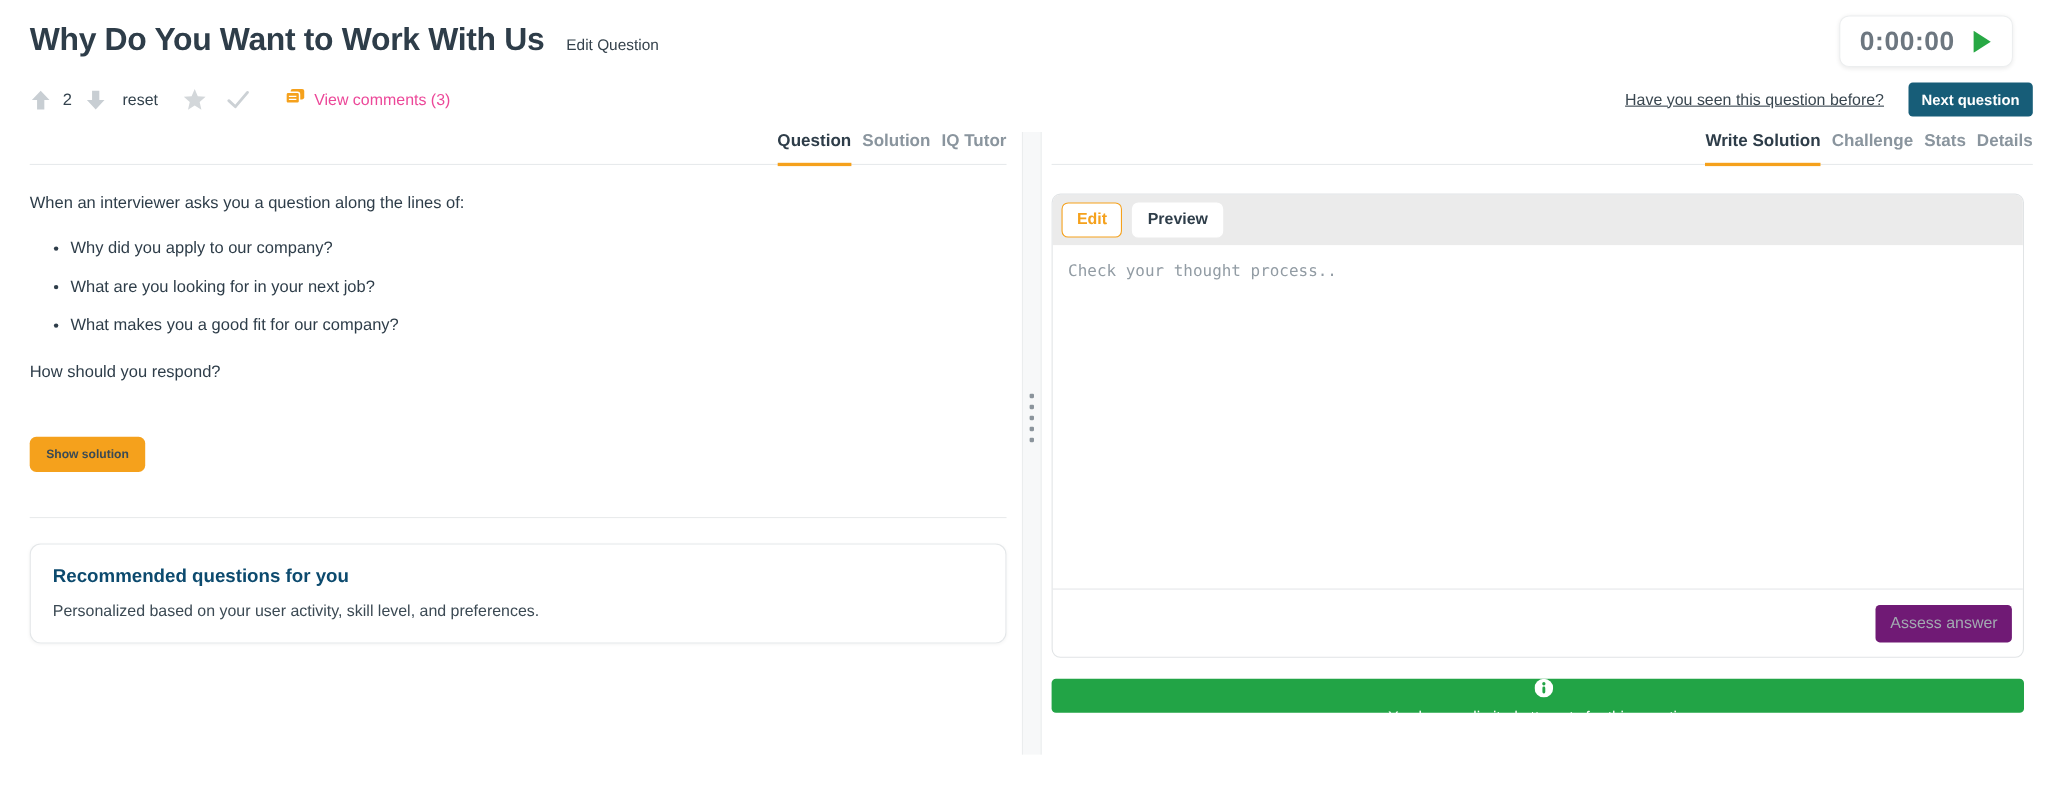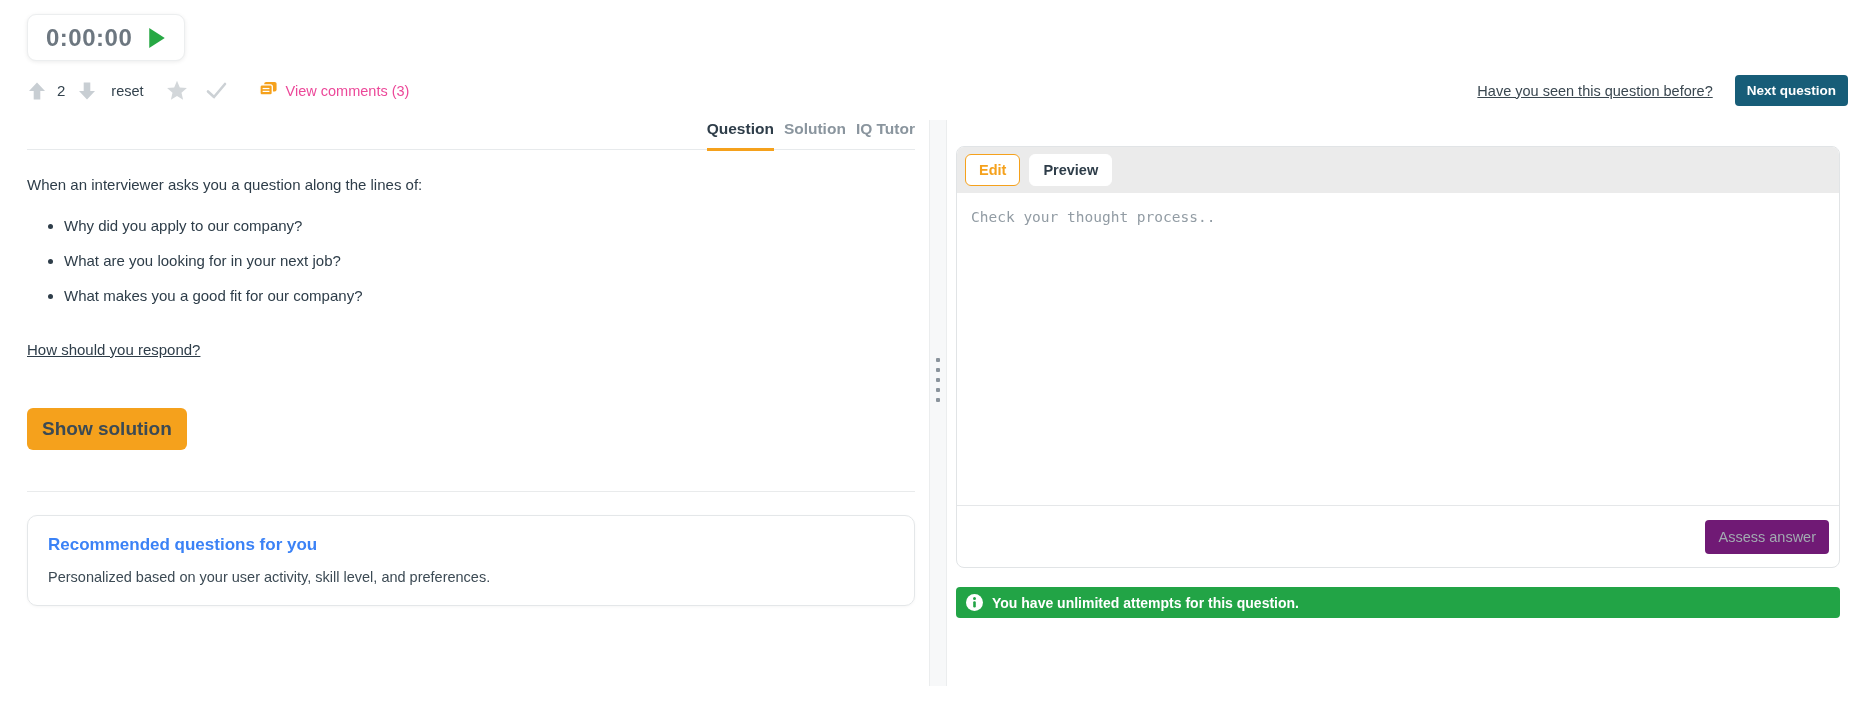--- a/index.html
+++ b/index.html
@@ -44,27 +44,27 @@
   .tabs { display: flex; gap: 10px; border-bottom: 1px solid #e7eaec; justify-content: flex-end; }
   .tab { font-size: 15.5px; font-weight: bold; color: #8a959e; padding-bottom: 10px; cursor: pointer;
     border-bottom: 3px solid transparent; margin-bottom: -2px; }
   .tab.active { color: #2e3d49; border-bottom-color: #f5a11c; }
 
   
   .q-body { font-size: 15px; color: #2e3d49; }
   .q-intro { margin-top: 26px; }
   .q-body ul { margin-top: 23px; padding-left: 37px; }
   .q-body li { margin-bottom: 15px; line-height: 20px; }
-  .q-outro { margin-top: 35px; text-decoration: underline; }
+  .q-outro { margin-top: 24px; }
   .show-solution { display: block; margin-top: 50px; background: #f5a11c; color: #3b4a54; font-family: inherit;
-    font-size: 19px; font-weight: bold; border: none; border-radius: 6px; padding: 10px 15px; cursor: pointer; text-align: center; }
+    font-size: 11px; font-weight: bold; border: none; border-radius: 6px; padding: 10px 15px; cursor: pointer; text-align: center; }
   .left-hr { border: none; border-top: 1px solid #e9ebec; margin-top: 41px; }
   .rec-card { margin-top: 23px; border: 1px solid #e4e7e9; border-radius: 10px; padding: 19px 20px 20px;
     box-shadow: 0 1px 3px rgba(0,0,0,0.04); }
-  .rec-title { font-size: 17px; font-weight: 800; color: #3b82f6; }
+  .rec-title { font-size: 17px; font-weight: 800; color: #0c4a6e; }
   .rec-desc { font-size: 14.5px; color: #3c4a54; margin-top: 14px; }
   .rec-btn { display: block; width: 100%; margin-top: 16px; background: #ebebeb; border: none; border-radius: 3px;
     font-family: inherit; font-size: 13.5px; color: #3c4a54; padding: 7px 0; cursor: pointer; }
 
   
   .editor-card { margin-top: 26px; margin-right: 8px; border: 1px solid #e1e4e6; border-radius: 8px;
     overflow: hidden; display: flex; flex-direction: column; height: 422px; }
   .editor-header { background: #ebebeb; padding: 7px 8px; display: flex; gap: 9px; }
   .ed-tab { font-family: inherit; font-size: 14.5px; font-weight: bold; border-radius: 6px; padding: 7px 13px;
     cursor: pointer; background: #fff; }
@@ -72,29 +72,33 @@
   .ed-tab.preview { color: #2e3d49; border: 1.5px solid #fff; }
   .editor-body { flex: 1; }
   .editor-body textarea { width: 100%; height: 100%; border: none; outline: none; resize: none;
     font-family: "DejaVu Sans Mono", monospace; font-size: 14.5px; color: #2e3d49; padding: 16px 14px; }
   .editor-body textarea::placeholder { color: #929ca4; }
   .editor-footer { border-top: 1px solid #e5e7e9; height: 62px; display: flex; justify-content: flex-end;
     align-items: center; padding-right: 10px; }
   .assess-btn { background: #701a75; border: none; border-radius: 4px; font-family: inherit; font-size: 14.5px;
     color: #a2aab1; padding: 9px 13px; cursor: pointer; }
   .banner { margin-top: 19px; margin-right: 8px; height: 31px; background: #22a446; border-radius: 4px;
-    display: flex; align-items: center; gap: 9px; padding-left: 10px; color: #fff; font-size: 14px; font-weight: bold; }
+    display: flex; align-items: center; gap: 9px; padding-left: 10px; color: #fff; font-size: 14px; font-weight: normal; flex-direction: column; }
   .info-icon { width: 17px; height: 17px; flex: 0 0 17px; }
 </style>
 </head>
 <body>
 
 <div class="app">
 
   <div class="topbar">
+    <div class="title-group">
+      <h1 class="page-title">Why Do You Want to Work With Us</h1>
+      <a class="edit-link">Edit Question</a>
+    </div>
     <div class="timer-card">
       <span class="timer-value">0:00:00</span>
       <span class="play-icon">
         <svg width="18" height="20" viewBox="0 0 14 18">
             <polygon points="0,0 14,9 0,18" fill="#27a844"></polygon>
           </svg>
       </span>
     </div>
   </div>
 
@@ -169,20 +173,26 @@
       <span class="dots">
           <i></i>
           <i></i>
           <i></i>
           <i></i>
           <i></i>
         </span>
     </div>
 
     <div class="right-panel">
+      <div class="tabs">
+        <div class="tab active">Write Solution</div>
+        <div class="tab">Challenge</div>
+        <div class="tab">Stats</div>
+        <div class="tab">Details</div>
+      </div>
       <div class="editor-card">
         <div class="editor-header">
           <button class="ed-tab edit">Edit</button>
           <button class="ed-tab preview">Preview</button>
         </div>
         <div class="editor-body">
           <textarea placeholder="Check your thought process.." style=""></textarea>
         </div>
         <div class="editor-footer">
           <button class="assess-btn">Assess answer</button>

